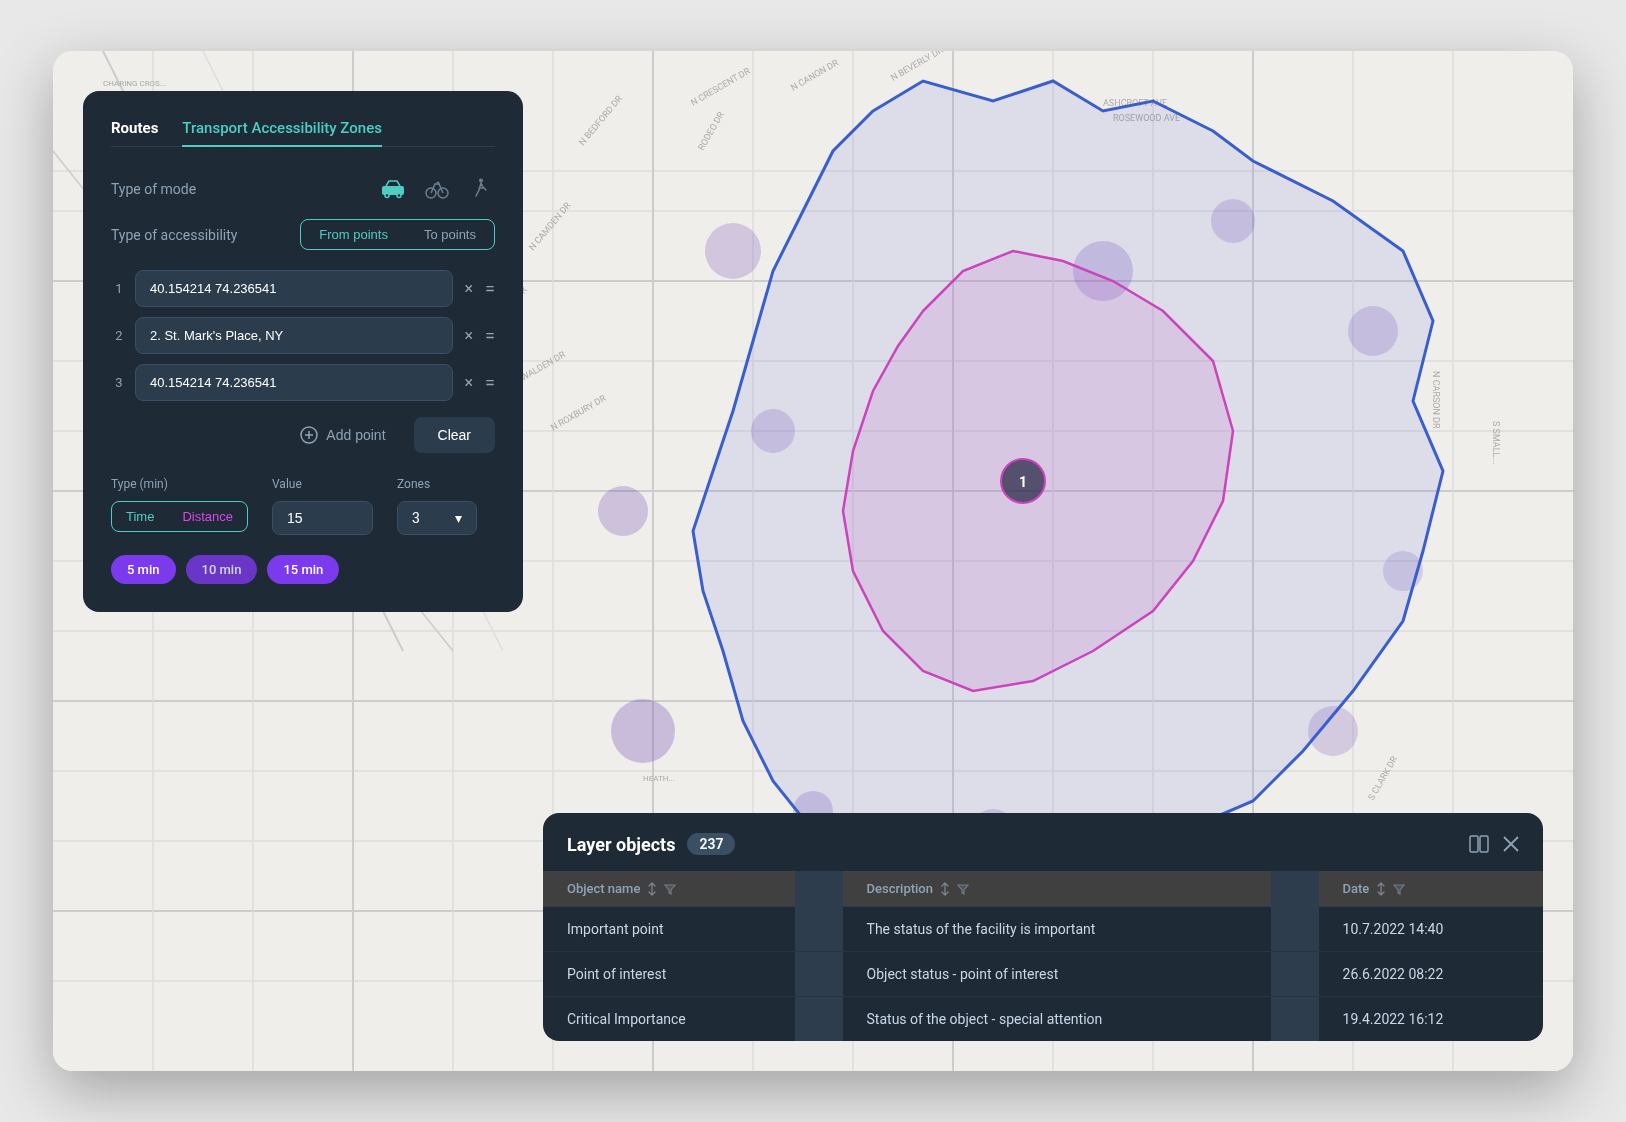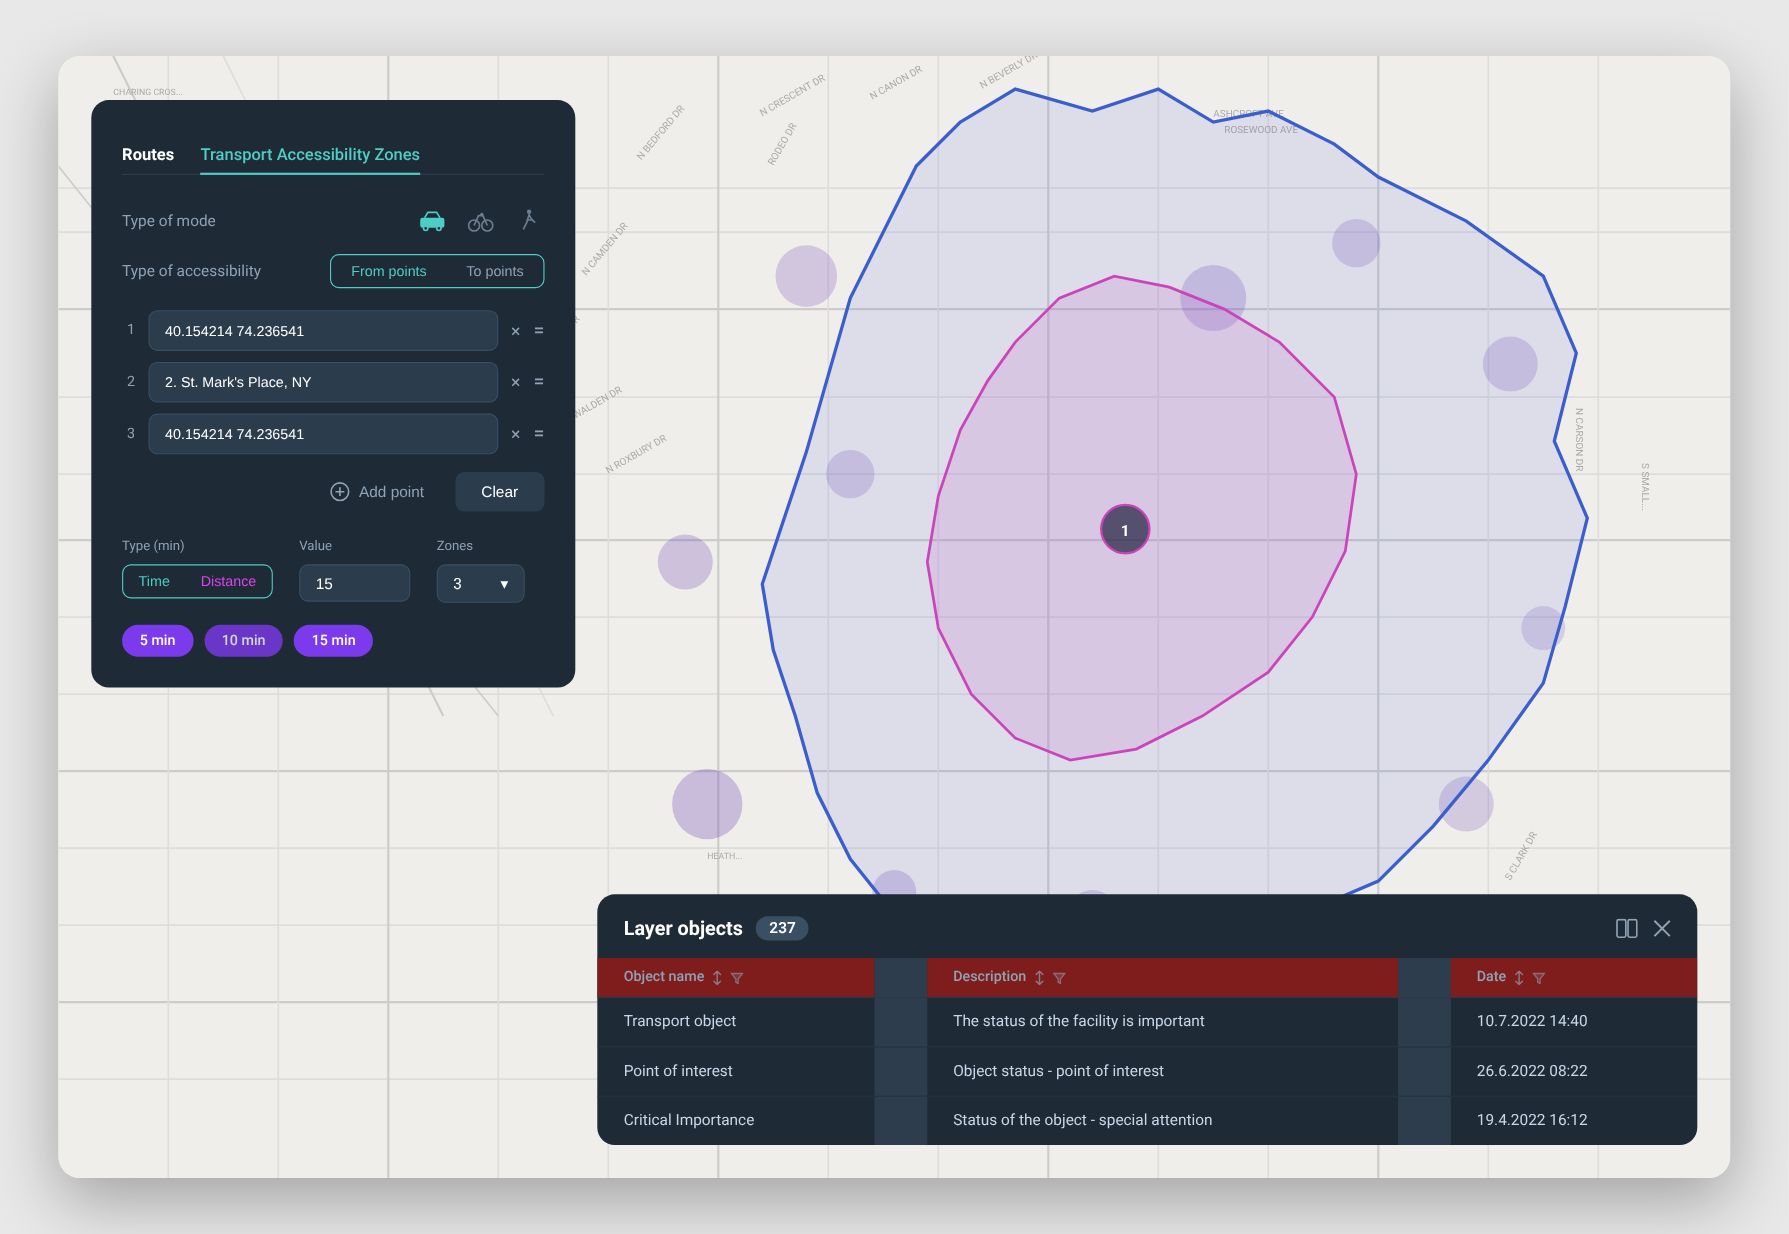--- a/index.html
+++ b/index.html
@@ -37,21 +37,21 @@
     }
 
     
     .sidebar-panel {
       position: absolute;
       top: 40px;
       left: 30px;
       width: 440px;
       background: #1e2a35;
       border-radius: 16px;
-      padding: 32px 28px 28px 28px;
+      padding: 20px 28px 28px 28px;
       color: #fff;
       z-index: 10;
     }
 
     
     .tabs {
       display: flex;
       gap: 0;
       margin-bottom: 28px;
       border-bottom: 1px solid #2e3d4d;
@@ -369,21 +369,21 @@
       border-collapse: collapse;
     }
 
     .layer-table th {
       padding: 10px 24px;
       text-align: left;
       font-size: 13px;
       color: #8fa3b5;
       font-weight: 500;
       border-bottom: 1px solid #2e3d4d;
-      background: #7f1d1d;
+      background: #404040;
     }
 
     .layer-table td {
       padding: 14px 24px;
       font-size: 14px;
       color: #c8d8e8;
       border-bottom: 1px solid #253545;
     }
 
     .layer-table tr:last-child td {
@@ -715,21 +715,21 @@
               </svg>
               <svg class="filter-icon" width="12" height="12" viewBox="0 0 12 12" fill="none">
                 <path d="M1 2h10L7 7v4l-2-1V7L1 2z" stroke="#8fa3b5" stroke-width="1.2" fill="rgba(142,163,181,0.3)"></path>
               </svg>
             </div>
           </th>
         </tr>
       </thead>
       <tbody>
         <tr class="table-row">
-          <td>Transport object</td>
+          <td>Important point</td>
           <td class="col-divider"></td>
           <td>The status of the facility is important</td>
           <td class="col-divider"></td>
           <td>10.7.2022 14:40</td>
         </tr>
         <tr class="table-row">
           <td>Point of interest</td>
           <td class="col-divider"></td>
           <td>Object status - point of interest</td>
           <td class="col-divider"></td>

